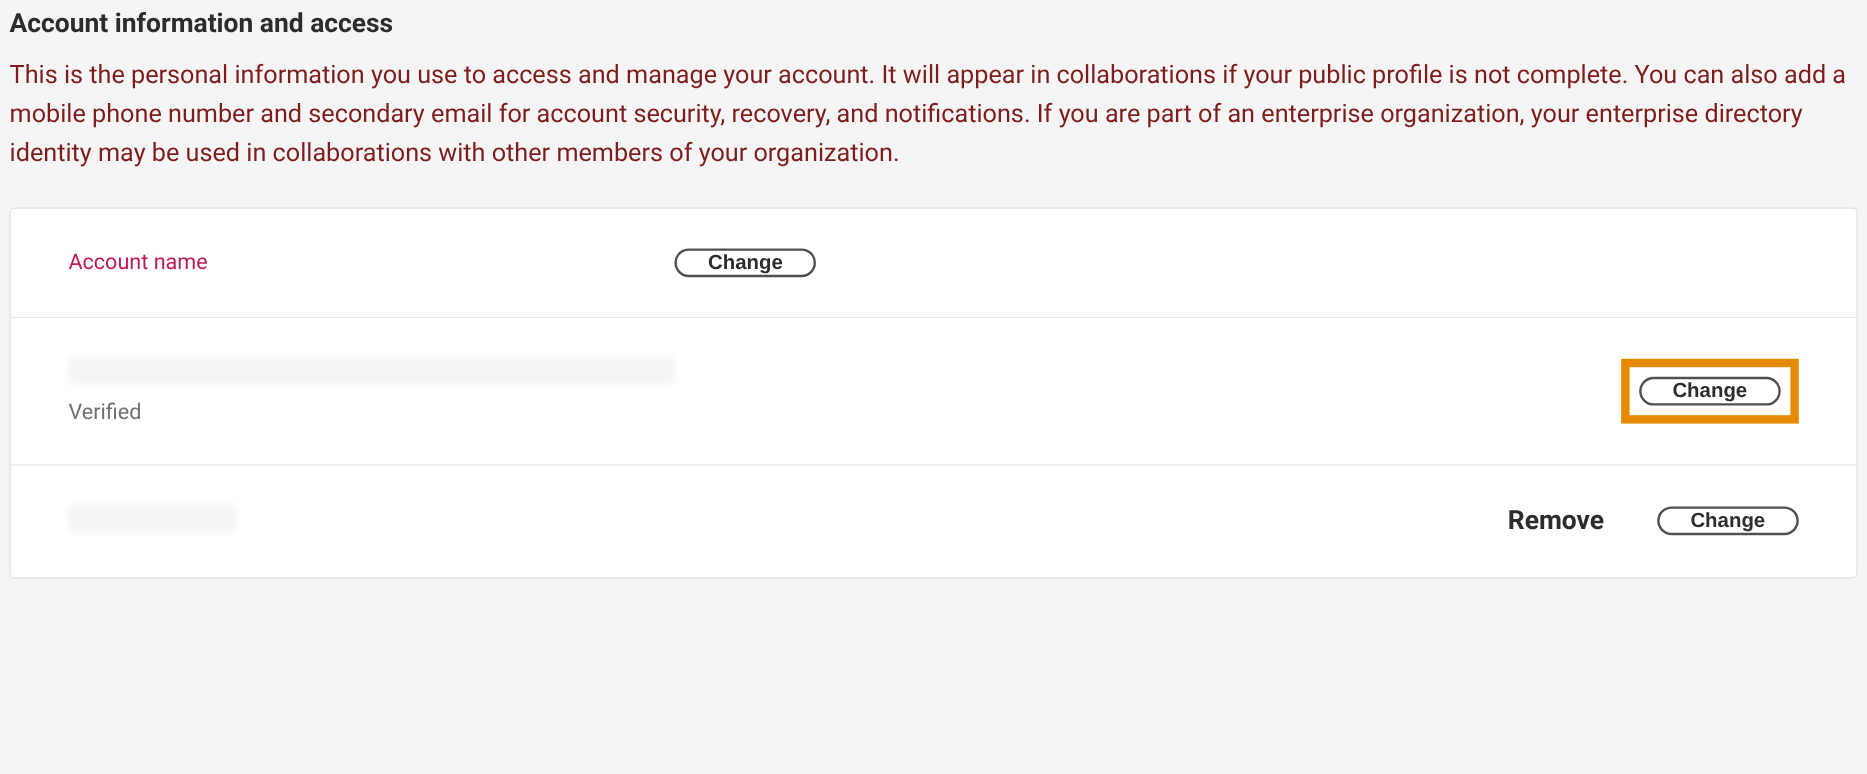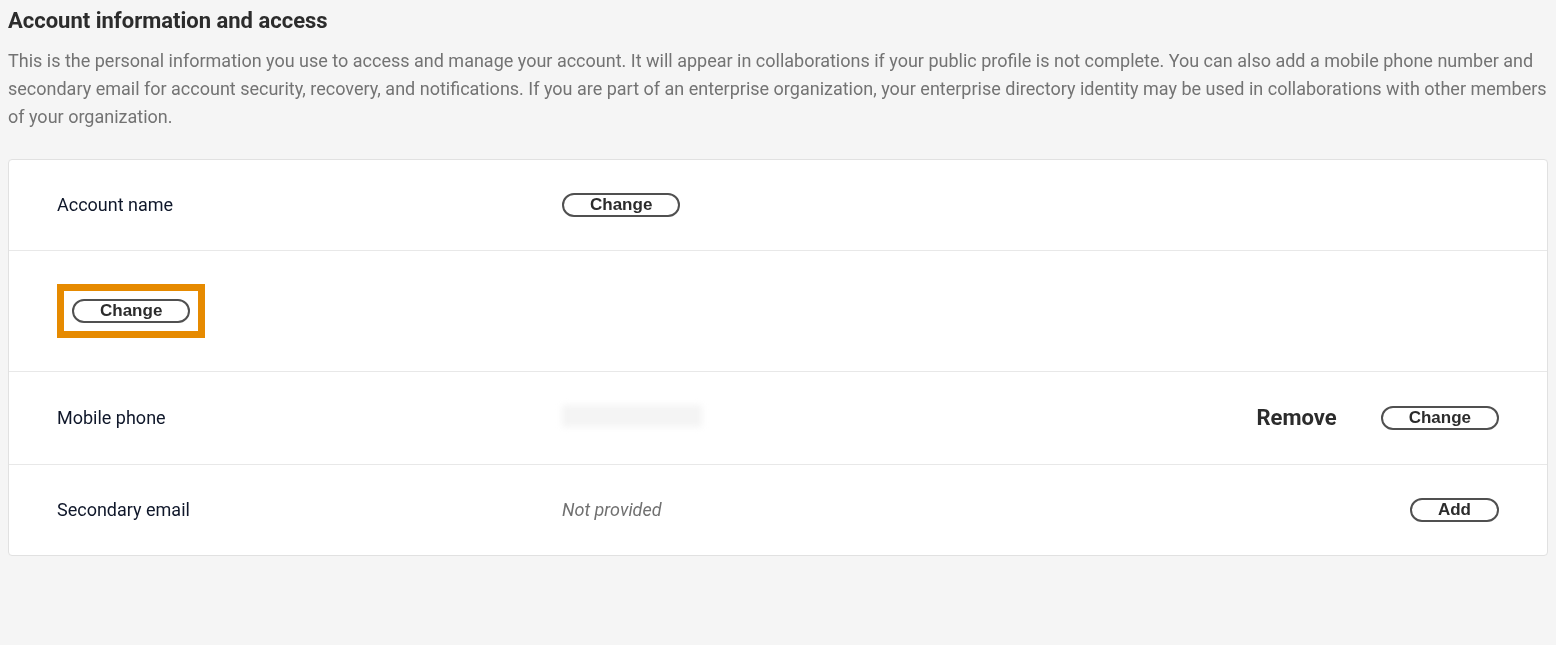--- a/index.html
+++ b/index.html
@@ -13,44 +13,44 @@
       padding: 8px;
       color: #2c2c2c;
     }
     .section-title {
       font-size: 22px;
       font-weight: 700;
       color: #2c2c2c;
       margin-bottom: 14px;
     }
     .section-description {
-      font-size: 18px;
+      font-size: 21px;
       line-height: 1.55;
-      color: #737373;
+      color: #7f1d1d;
       margin-bottom: 28px;
     }
     .card {
       background: #ffffff;
       border: 1px solid #e1e1e1;
       border-radius: 4px;
     }
     .row {
       display: flex;
       align-items: center;
       padding: 33px 48px;
       border-bottom: 1px solid #e8e8e8;
     }
     .row:last-child {
       border-bottom: none;
     }
     .row-label {
       width: 505px;
       flex-shrink: 0;
       font-size: 18px;
-      color: #0f172a;
+      color: #be185d;
     }
     .row-value {
       flex: 1;
       font-size: 18px;
       color: #2c2c2c;
     }
     .row-value .bold {
       font-weight: 700;
     }
     .row-value .status {
@@ -105,41 +105,35 @@
 <div class="card">
 
   <div class="row">
     <div class="row-label">Account name</div>
     <div class="row-actions">
       <button class="pill-button">Change</button>
     </div>
   </div>
 
   <div class="row">
+    <div class="row-value">
+      <span class="redacted" style="width:505px;"></span>
+      <div class="status">Verified</div>
+    </div>
     <div class="row-actions">
       <span class="highlight-box">
         <button class="pill-button">Change</button>
       </span>
     </div>
   </div>
 
   <div class="row">
-    <div class="row-label">Mobile phone</div>
     <div class="row-value">
       <span class="redacted" style="width:140px;"></span>
     </div>
     <div class="row-actions">
       <span class="action-text">Remove</span>
       <button class="pill-button">Change</button>
     </div>
   </div>
 
-  <div class="row">
-    <div class="row-label">Secondary email</div>
-    <div class="row-value">
-      <span class="placeholder-italic">Not provided</span>
-    </div>
-    <div class="row-actions">
-      <button class="pill-button">Add</button>
-    </div>
-  </div>
 
 </div>
 
 </body></html>

